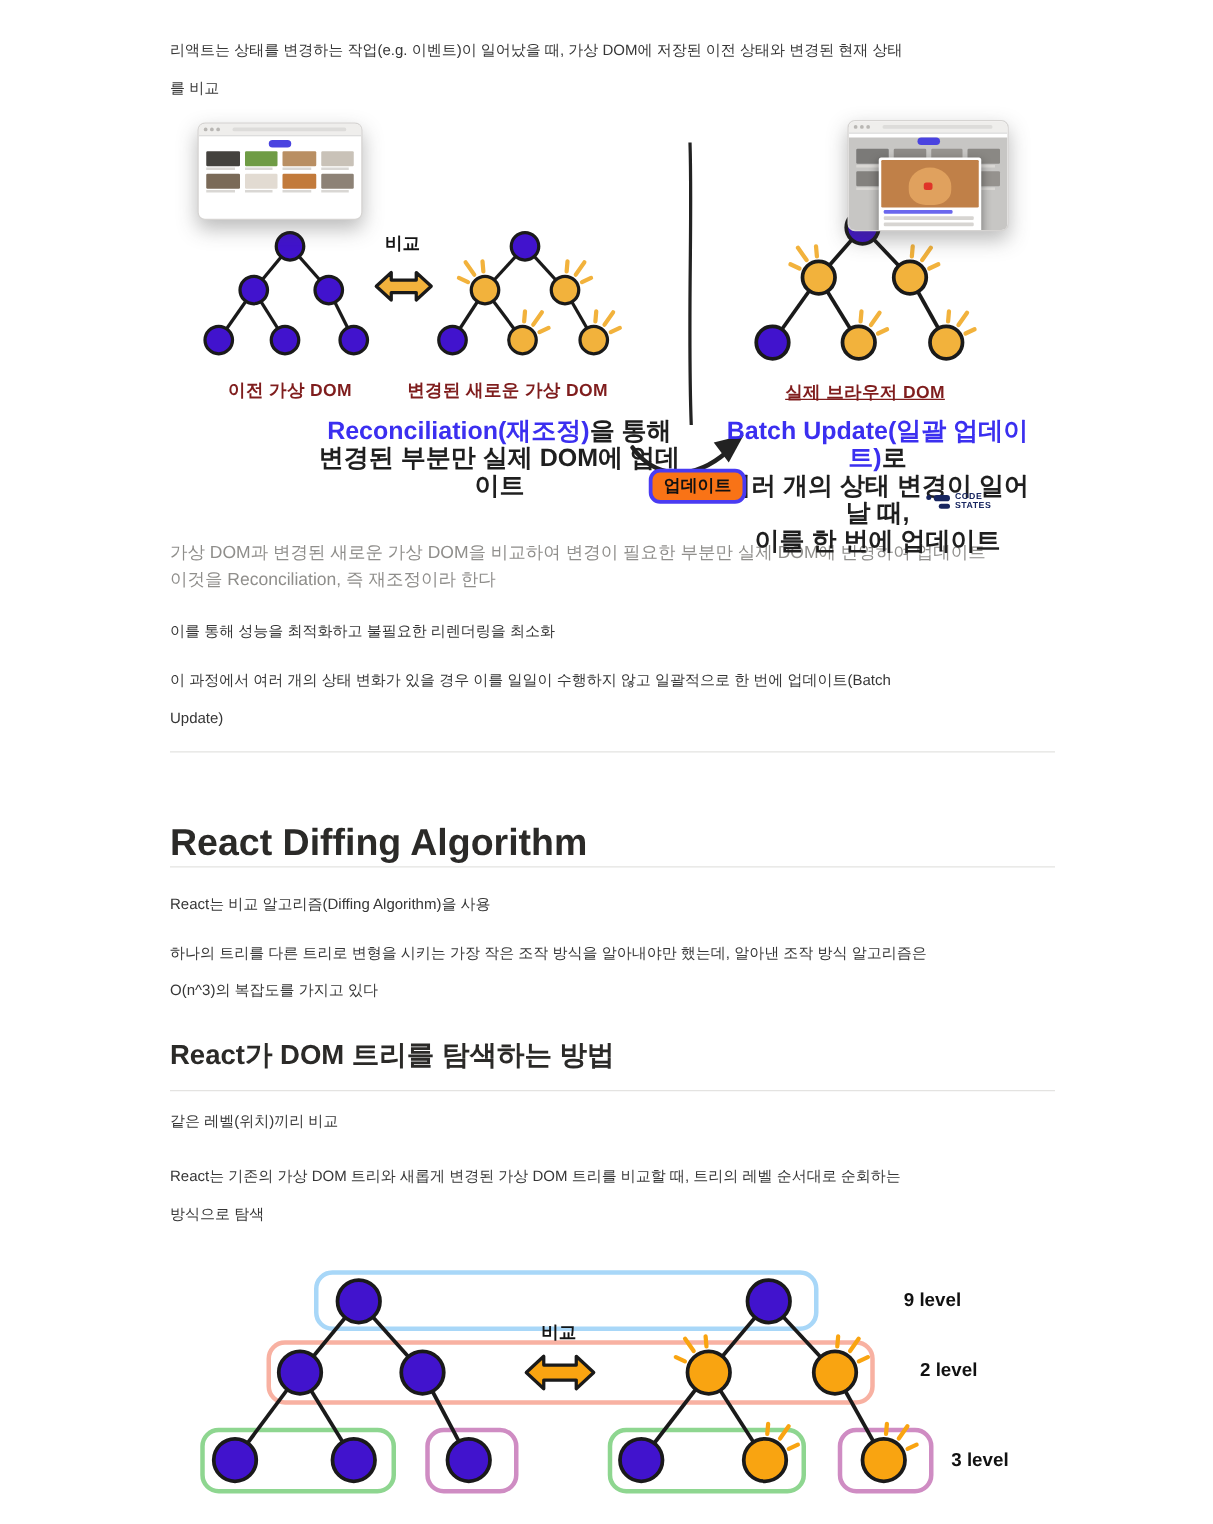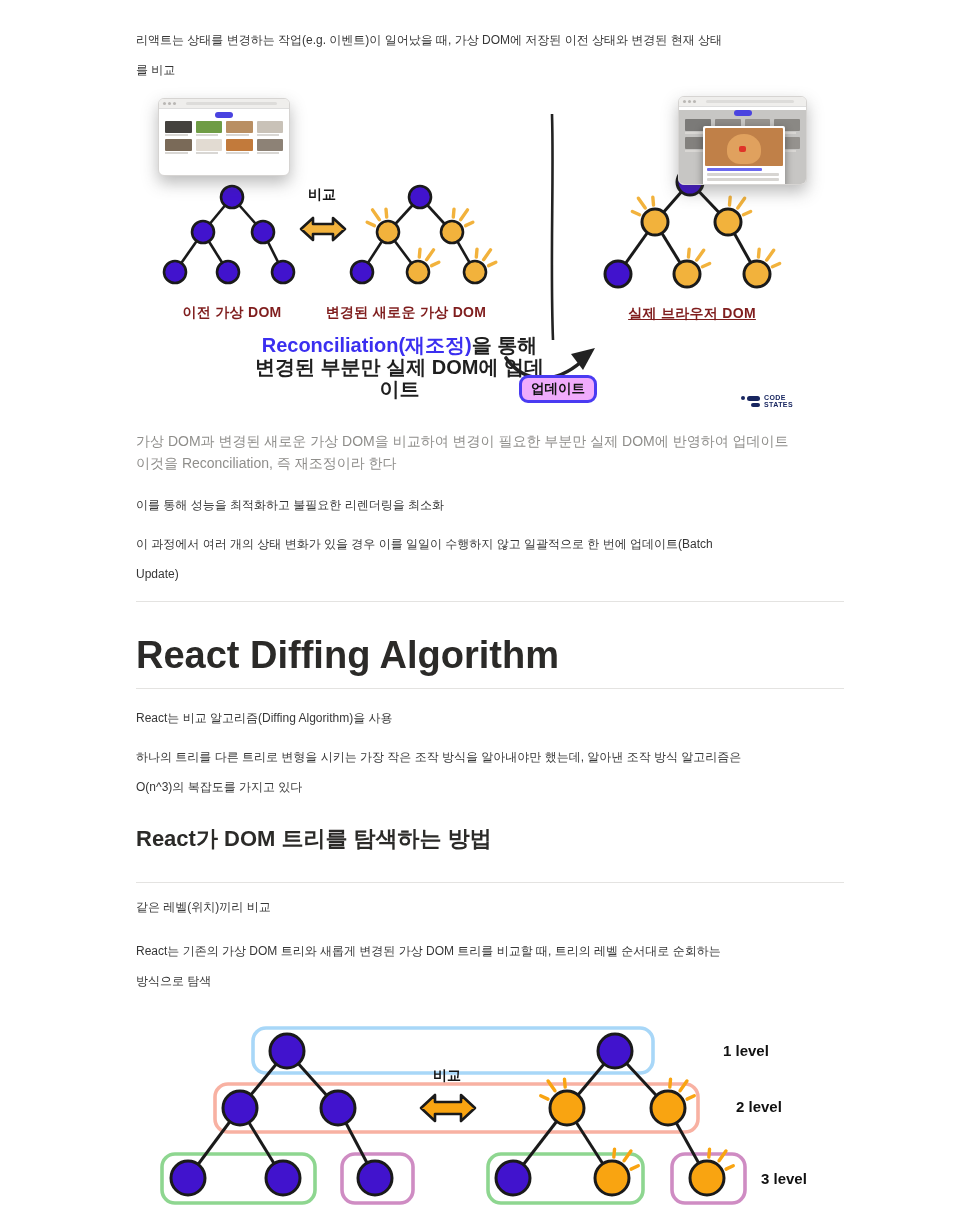--- a/index.html
+++ b/index.html
@@ -1,37 +1,37 @@
 <!DOCTYPE html>
 <html><head>
 <meta charset="utf-8">
 <style>
   html,body{margin:0;padding:0;background:#fff;}
   body{font-family:"Liberation Sans","DejaVu Sans",sans-serif;color:#373737;width:970px;}
   .page{box-sizing:border-box;width:970px;padding:16px 30px 18px 136px;}
   .para{font-size:12px;line-height:30px;margin:9px 0;white-space:pre-line;color:#363636;}
   .caption{font-size:14px;line-height:22px;margin:14px 0 16px 0;white-space:pre-line;color:#8f8e8b;}
   hr.divider{border:none;border-top:1px solid #e4e3e1;width:708px;margin:12px 0 0 0;}
-  h1.h1{font-size:38px;line-height:34px;font-weight:700;color:#2b2a28;margin:36px 0 0 0;
-        width:708px;border-bottom:1px solid #e4e3e1;padding-bottom:16px;}
+  h1.h1{font-size:30px;line-height:34px;font-weight:700;color:#2b2a28;margin:56px 0 0 0;
+        width:708px;border-bottom:1px solid #e4e3e1;padding-bottom:1px;}
   h2.h2{font-size:22px;line-height:26px;font-weight:700;color:#2b2a28;margin:24px 0 0 0;
-        width:708px;border-bottom:1px solid #e4e3e1;padding-bottom:30px;}
+        width:708px;border-bottom:1px solid #e4e3e1;padding-bottom:15px;}
   .afterh{margin-top:14px;}
   
   .diagram{position:relative;margin-left:-136px;width:970px;}
   .d1{height:322px;margin-top:6px;}
   .d2{height:236px;margin-top:22px;}
   .diagram svg{position:absolute;left:0;top:0;}
   .dlabel{position:absolute;font-weight:800;color:#7f1d1d;text-align:center;letter-spacing:.3px;}
   .d1 .dlabel{font-size:14px;}
   .cmp{position:absolute;font-weight:800;color:#141414;font-size:14px;text-align:center;}
   .anno{position:absolute;text-align:center;font-size:20px;line-height:22px;font-weight:600;color:#1f1f1f;}
   .blue{color:#3b2ff0;font-weight:700;}
   .badge{position:absolute;left:519px;top:281px;border:3px solid #4a3bf2;border-radius:9px;
-         background:#f0abfc;padding:2px 9px;font-size:13.5px;font-weight:700;color:#111;}
+         background:#f97316;padding:2px 9px;font-size:13.5px;font-weight:700;color:#111;}
   .lvl{position:absolute;font-weight:800;font-size:15px;color:#111;}
   
   .browser{position:absolute;background:#fff;border:1px solid #d6d4d2;border-radius:6px;
            box-shadow:0 7px 16px rgba(60,60,60,.35);overflow:hidden;}
   .b1{left:158px;top:4px;width:130px;height:76px;}
   .b2{left:678px;top:2px;width:127px;height:87px;}
   .bbar{height:9px;background:#efeeec;border-bottom:1px solid #ddd;display:flex;align-items:center;padding:0 4px;gap:2px;}
   .bdot{width:3px;height:3px;border-radius:50%;background:#b9b7b4;}
   .baddr{flex:1;height:3px;margin:0 8px;background:#dddcda;border-radius:2px;}
   .bbtn{width:18px;height:6px;background:#4a43e0;border-radius:3px;margin:3px auto 2px auto;}
@@ -230,20 +230,25 @@
 
     <div class="dlabel" style="left:152px;top:210px;width:160px;">이전 가상 DOM</div>
     <div class="dlabel" style="left:306px;top:210px;width:200px;">변경된 새로운 가상 DOM</div>
     <div class="dlabel" style="left:612px;top:211px;width:160px;text-decoration:underline;">실제 브라우저 DOM</div>
 
     <div class="anno" style="left:252px;top:240px;width:295px;">
       <span class="blue">Reconciliation(재조정)</span><span>을 통해</span><br>
       <span>변경된 부분만 실제 DOM에 업데이트</span>
     </div>
 
+    <div class="anno" style="left:578px;top:240px;width:248px;">
+      <span class="blue">Batch Update(일괄 업데이트)</span><span>로</span><br>
+      <span>여러 개의 상태 변경이 일어날 때,</span><br>
+      <span>이를 한 번에 업데이트</span>
+    </div>
 
     <div class="badge">업데이트</div>
 
     <div class="logo">
       <div class="bars">
         <div class="r1">
             <span class="dot"></span>
             <span class="bar"></span>
           </div>
         <div class="r1">
@@ -318,19 +323,19 @@
         <line x1="624.045105163372" y1="142.79780706993117" x2="630.9280223995845" y2="132.96798253846327" stroke="#f9a411" stroke-width="3.4" stroke-linecap="round"></line>
         <line x1="631.0324635277697" y1="151.12501650344532" x2="638.2829258240629" y2="147.7440704095197" stroke="#f9a411" stroke-width="3.4" stroke-linecap="round"></line>
         <line x1="708.8302705977009" y1="139.07991134007335" x2="709.5275165396821" y2="131.1103537553394" stroke="#f9a411" stroke-width="3.4" stroke-linecap="round"></line>
         <line x1="719.045105163372" y1="142.79780706993117" x2="725.9280223995845" y2="132.96798253846327" stroke="#f9a411" stroke-width="3.4" stroke-linecap="round"></line>
         <line x1="726.0324635277697" y1="151.12501650344532" x2="733.2829258240629" y2="147.7440704095197" stroke="#f9a411" stroke-width="3.4" stroke-linecap="round"></line>
         <polygon points="421,90 435,77 435,84 461,84 461,77 475,90 461,103 461,96 435,96 435,103" fill="#f9a411" stroke="#1a1a1a" stroke-width="2.6" stroke-linejoin="round"></polygon>
       </svg>
 
     <div class="cmp" style="left:425px;top:49px;width:44px;">비교</div>
 
-    <div class="lvl" style="left:723px;top:24px;">1 level</div>
+    <div class="lvl" style="left:723px;top:24px;">9 level</div>
     <div class="lvl" style="left:736px;top:80px;">2 level</div>
     <div class="lvl" style="left:761px;top:152px;">3 level</div>
 
   </div>
 
 </div>
 
 </body></html>

